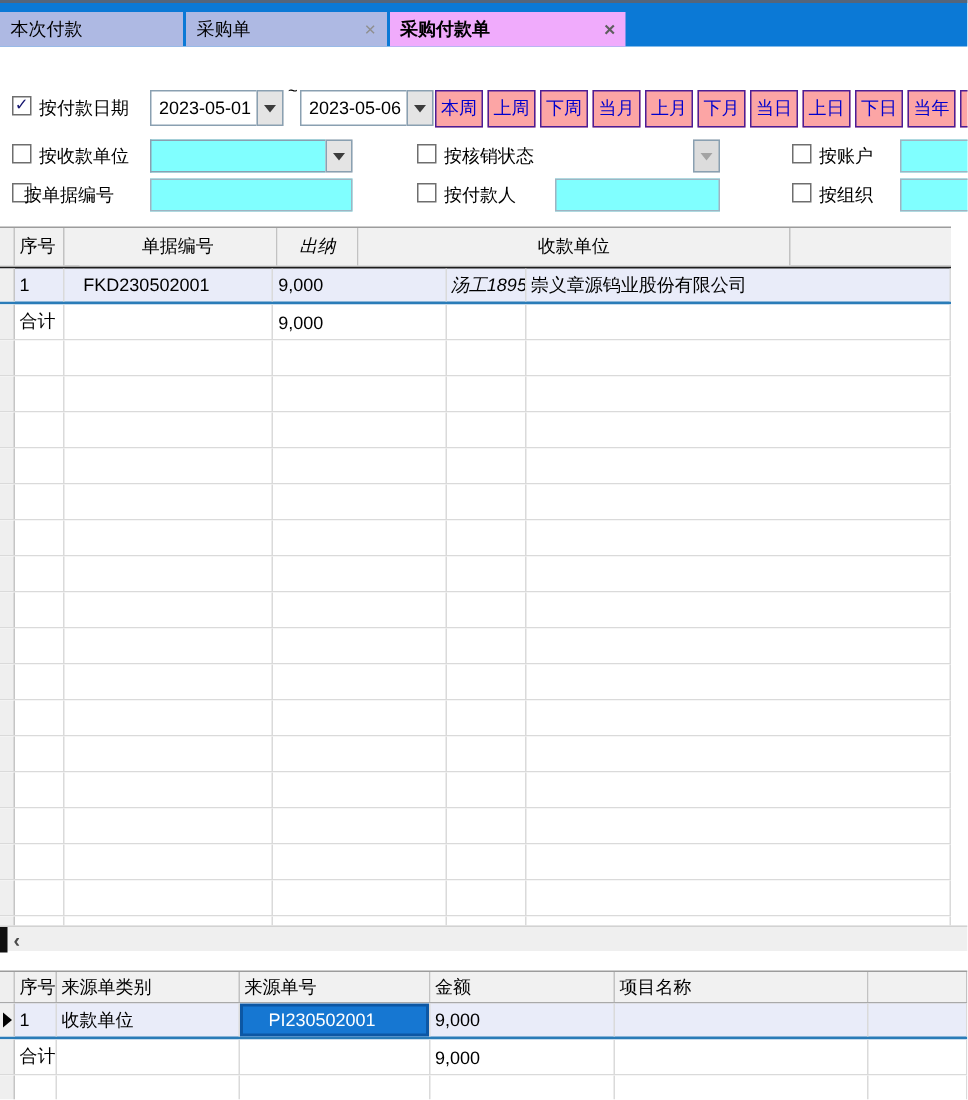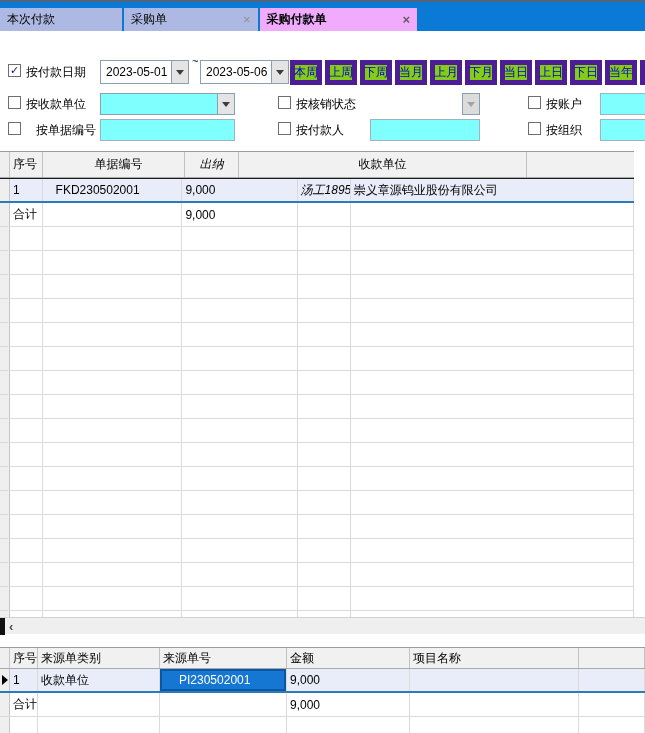--- a/index.html
+++ b/index.html
@@ -37,21 +37,21 @@
   .chev { width:0; height:0; border-left:4px solid transparent;
     border-right:4px solid transparent; border-top:5px solid #3c3c3c; }
   .cbtn.disabled .chev { border-top-color:#a3a3a3; }
 
   .cinput { position:absolute; height:22px; background:#80ffff;
     border:1px solid #9fb4c2; }
 
   .tilde { position:absolute; font-size:11px; }
 
   .qbtns { position:absolute; left:290px; top:60px; display:flex; gap:3px; }
-  .qbtn { width:32px; height:25px; background:#84cc16; border:5px solid #4c1d95;
+  .qbtn { width:32px; height:25px; background:#fca5a5; border:1px solid #4c1d95;
     color:#0000cd; font-size:12px; display:flex; align-items:center; justify-content:center;
     white-space:nowrap; }
 
   
   .hc, .mc { border-right:1px solid #c2c2c2; display:flex; align-items:center;
     overflow:hidden; white-space:nowrap; }
   .mc { border-right:1px solid #dadada; padding:0 3px; }
   .ind { background:#efefef; border-right:1px solid #c5c5c5; flex:none;
     display:flex; align-items:center; justify-content:center; }
 
@@ -158,21 +158,21 @@
   <span class="cbtn disabled">
       <span class="chev"></span>
     </span>
 </div>
 
 <span class="chk" style="left:528px; top:96px;"></span>
 <span class="flabel" style="left:546px; top:96px;">按账户</span>
 <div class="cinput" style="left:600px; top:93px; width:60px;" title=""></div>
 
 <span class="chk" style="left:8px; top:122px;"></span>
-<span class="flabel" style="left:36px; top:122px;">按单据编号</span>
+<span class="flabel" style="left:16px; top:122px;">按单据编号</span>
 <div class="cinput" style="left:100px; top:119px; width:135px;" title=""></div>
 
 <span class="chk" style="left:278px; top:122px;"></span>
 <span class="flabel" style="left:296px; top:122px;">按付款人</span>
 <div class="cinput" style="left:370px; top:119px; width:110px;" title=""></div>
 
 <span class="chk" style="left:528px; top:122px;"></span>
 <span class="flabel" style="left:546px; top:122px;">按组织</span>
 <div class="cinput" style="left:600px; top:119px; width:60px;" title=""></div>
 

